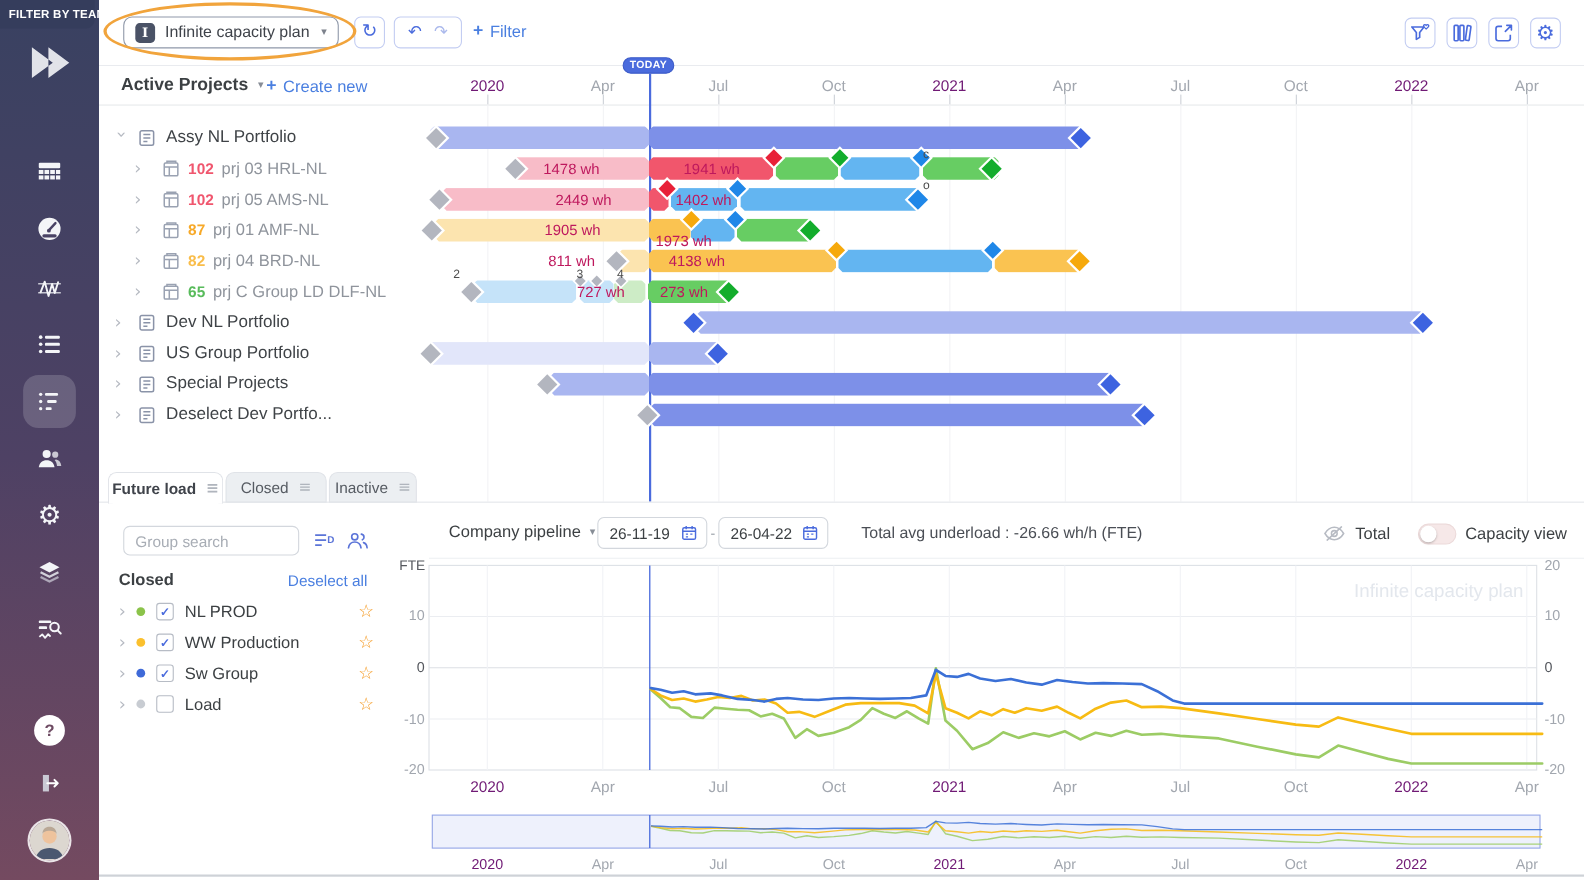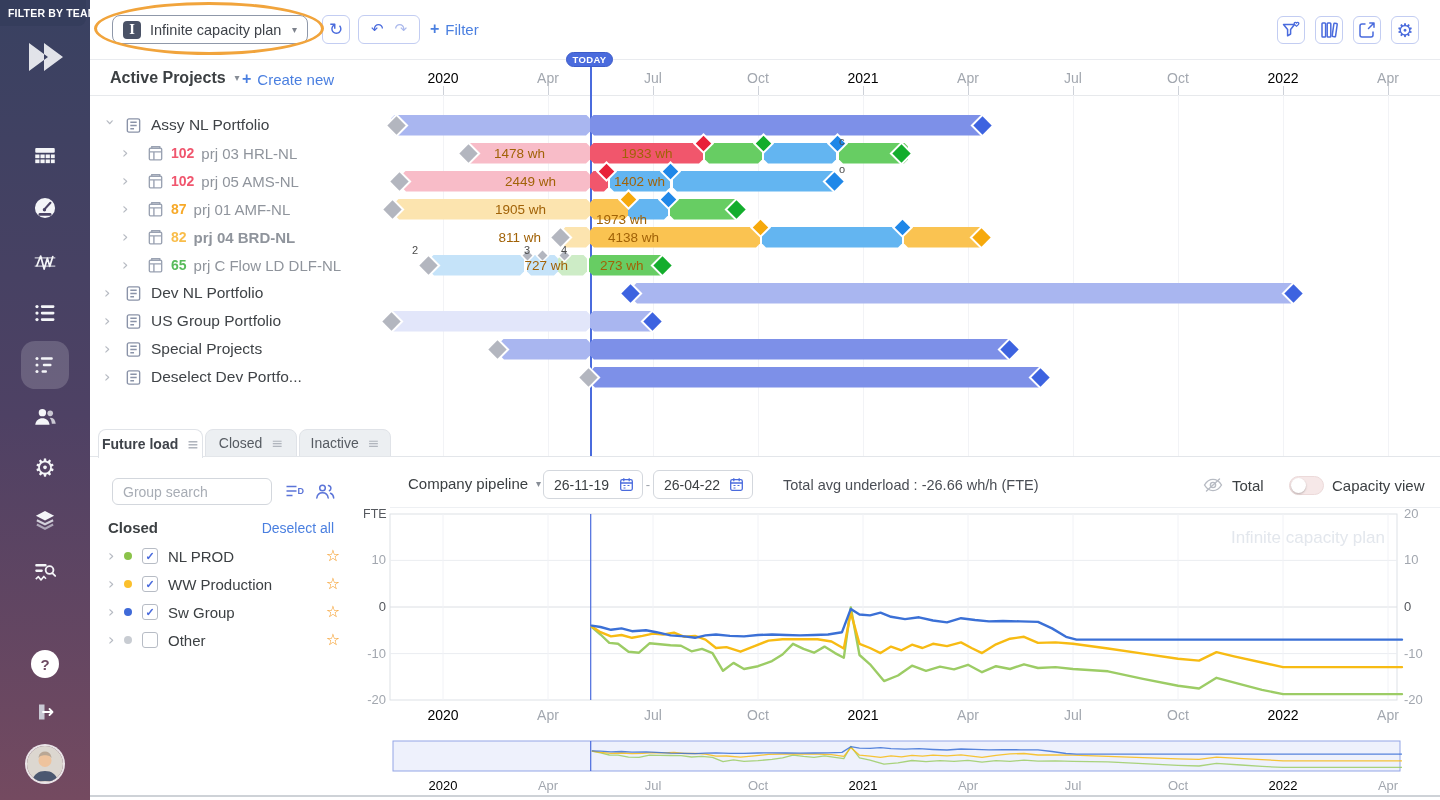--- a/index.html
+++ b/index.html
@@ -4,24 +4,24 @@
 <style>
   *{box-sizing:border-box}
   html,body{margin:0;padding:0}
   body{font-family:"Liberation Sans",sans-serif;background:#fff}
   #app{position:relative;width:1440px;height:800px;background:#fff;overflow:hidden}
   .abs{position:absolute}
   .g{font-family:"DejaVu Sans",sans-serif;line-height:1}
   .btn{border:1px solid #c3cdf2;border-radius:6px;background:#fff;display:flex;align-items:center;justify-content:center}
   .bar{position:absolute;height:21px;z-index:2;clip-path:polygon(4px 0,calc(100% - 4px) 0,100% 4px,100% calc(100% - 4px),calc(100% - 4px) 100%,4px 100%,0 calc(100% - 4px),0 4px)}
   .dia{position:absolute;transform:rotate(45deg);z-index:3;box-shadow:0 0 0 2px #fff}
-  .blabel{position:absolute;z-index:4;font-size:13.5px;color:#a16207;height:17px;line-height:17px;white-space:nowrap}
+  .blabel{position:absolute;z-index:4;font-size:13.5px;color:#be185d;height:17px;line-height:17px;white-space:nowrap}
   .note{position:absolute;z-index:4;font-size:11px;color:#4c4c4c}
   .ticklabel{position:absolute;font-size:14px;color:#a2a7af;transform:translateX(-50%);white-space:nowrap}
-  .ticklabel.yr{color:#000000}
+  .ticklabel.yr{color:#701a75}
   .chev{color:#b6bac2;font-size:16px;line-height:1;display:inline-block;width:12px;transform-origin:center}
   .chev.down{transform:rotate(90deg)}
   .checkbox{width:16px;height:16px;border:1px solid #b7bcc5;border-radius:3px;background:#fff;display:flex;align-items:center;justify-content:center;font-size:11px;font-weight:bold;color:#4a6bdd}
   .tab{position:absolute;top:429px;height:28px;border:1px solid #e0e3e8;border-radius:8px 8px 0 0;display:flex;align-items:center;justify-content:center;gap:9px;font-size:14px;background:#eceff2;color:#565b62;cursor:pointer}
   .tab.active{background:#fff;border-bottom:0;height:29px;z-index:3;font-weight:bold;color:#3f434a}
   input::placeholder{color:#a8adb5}
 </style>
 </head>
 <body>
 
@@ -205,33 +205,33 @@
       <div style="position: absolute; left: 96px; top: 224px; height: 26px; display: flex; align-items: center; cursor: pointer; z-index: 1;">
         <span class="chev g" style="margin-left:26px">›</span>
         <span style="margin-left:13px;display:flex">
           <svg width="17" height="17" viewBox="0 0 16 16" fill="none" stroke="#9aa2b2" stroke-width="1.3">
             <path d="M4.5 3V1.6h7.5V3"></path>
             <rect x="2.2" y="3" width="11.6" height="11" rx="1"></rect>
             <path d="M2.2 6.5h11.6M6.5 6.5V14"></path>
           </svg>
         </span>
         <span style="margin-left:7px;font-size:14px;font-weight:bold;color:#f9bd4a">82</span>
-        <span style="margin-left:7px;font-size:15px;color:#8f949c;font-weight:700;white-space:nowrap">prj 04 BRD-NL</span>
+        <span style="margin-left:7px;font-size:15px;color:#8f949c;font-weight:400;white-space:nowrap">prj 04 BRD-NL</span>
       </div>
       <div style="position: absolute; left: 96px; top: 252px; height: 26px; display: flex; align-items: center; cursor: pointer; z-index: 1;">
         <span class="chev g" style="margin-left:26px">›</span>
         <span style="margin-left:13px;display:flex">
           <svg width="17" height="17" viewBox="0 0 16 16" fill="none" stroke="#9aa2b2" stroke-width="1.3">
             <path d="M4.5 3V1.6h7.5V3"></path>
             <rect x="2.2" y="3" width="11.6" height="11" rx="1"></rect>
             <path d="M2.2 6.5h11.6M6.5 6.5V14"></path>
           </svg>
         </span>
         <span style="margin-left:7px;font-size:14px;font-weight:bold;color:#58bb5b">65</span>
-        <span style="margin-left:7px;font-size:15px;color:#8f949c;font-weight:400;white-space:nowrap">prj C Flow LD DLF-NL</span>
+        <span style="margin-left:7px;font-size:15px;color:#8f949c;font-weight:400;white-space:nowrap">prj C Group LD DLF-NL</span>
       </div>
       <div style="position: absolute; left: 96px; top: 280px; height: 26px; display: flex; align-items: center; cursor: pointer; z-index: 1;">
         <span class="chev g" style="margin-left:8px">›</span>
         <span style="margin-left:9px;display:flex">
           <svg width="17" height="17" viewBox="0 0 16 16" fill="none" stroke="#8a93a8" stroke-width="1.3">
             <rect x="2.2" y="1.8" width="11.6" height="12.4" rx="1.5"></rect>
             <path d="M5 5h6M5 8h6M5 11h3.5"></path>
           </svg>
         </span>
         <span style="margin-left:9px;font-size:15.5px;color:#3f4347;font-weight:500;white-space:nowrap">Dev NL Portfolio</span>
@@ -276,21 +276,21 @@
       <div class="bar" style="position: absolute; left: 590px; top: 142.5px; width: 113px; background: rgb(241, 86, 108); cursor: pointer;"></div>
       <div class="bar" style="position: absolute; left: 705px; top: 142.5px; width: 57px; background: rgb(103, 205, 99); cursor: pointer;"></div>
       <div class="bar" style="position: absolute; left: 764px; top: 142.5px; width: 72px; background: rgb(99, 181, 241); cursor: pointer;"></div>
       <div class="bar" style="position: absolute; left: 839px; top: 142.5px; width: 69px; background: rgb(103, 205, 99); cursor: pointer;"></div>
       <div class="dia" style="position: absolute; left: 461.5px; top: 146.5px; width: 13px; height: 13px; background: rgb(179, 182, 191); cursor: pointer;"></div>
       <div class="dia" style="position: absolute; left: 697.5px; top: 137.5px; width: 11px; height: 11px; background: rgb(232, 33, 56); cursor: pointer;"></div>
       <div class="dia" style="position: absolute; left: 757.5px; top: 137.5px; width: 11px; height: 11px; background: rgb(19, 173, 44); cursor: pointer;"></div>
       <div class="dia" style="position: absolute; left: 831.5px; top: 137.5px; width: 11px; height: 11px; background: rgb(31, 135, 232); cursor: pointer;"></div>
       <div class="dia" style="position: absolute; left: 894.5px; top: 146.5px; width: 13px; height: 13px; background: rgb(19, 173, 44); cursor: pointer;"></div>
       <div class="blabel" style="position: absolute; top: 145px; left: 435px; width: 110px; text-align: right;">1478 wh</div>
-      <div class="blabel" style="position: absolute; top: 145px; left: 592px; width: 110px; text-align: center;">1933 wh</div>
+      <div class="blabel" style="position: absolute; top: 145px; left: 592px; width: 110px; text-align: center;">1941 wh</div>
       <div class="note" style="position: absolute; left: 839px; top: 135px;">c</div>
       <div class="bar" style="position: absolute; left: 402px; top: 170.5px; width: 188px; background: rgb(248, 188, 200); cursor: pointer;"></div>
       <div class="bar" style="position: absolute; left: 590px; top: 170.5px; width: 18px; background: rgb(241, 86, 108); cursor: pointer;"></div>
       <div class="bar" style="position: absolute; left: 610px; top: 170.5px; width: 60px; background: rgb(99, 181, 241); cursor: pointer;"></div>
       <div class="bar" style="position: absolute; left: 673px; top: 170.5px; width: 165px; background: rgb(99, 181, 241); cursor: pointer;"></div>
       <div class="dia" style="position: absolute; left: 392.5px; top: 174.5px; width: 13px; height: 13px; background: rgb(179, 182, 191); cursor: pointer;"></div>
       <div class="dia" style="position: absolute; left: 600.5px; top: 165.5px; width: 11px; height: 11px; background: rgb(232, 33, 56); cursor: pointer;"></div>
       <div class="dia" style="position: absolute; left: 664.5px; top: 165.5px; width: 11px; height: 11px; background: rgb(31, 135, 232); cursor: pointer;"></div>
       <div class="dia" style="position: absolute; left: 827.5px; top: 174.5px; width: 13px; height: 13px; background: rgb(31, 135, 232); cursor: pointer;"></div>
       <div class="blabel" style="position: absolute; top: 173px; left: 446px; width: 110px; text-align: right;">2449 wh</div>
@@ -348,21 +348,21 @@
 
   <div class="abs" style="left:90px;top:456px;width:1350px;height:1px;background:#e3e6ea;z-index:2"></div>
   <div class="tab active" style="left:98px;width:105px">
     <span>Future load</span>
     <span class="g" style="color:#b0b5bd;font-size:14px">≡</span>
   </div>
   <div class="tab" style="left:205px;width:92px">
     <span>Closed</span>
     <span class="g" style="color:#b0b5bd;font-size:14px">≡</span>
   </div>
-  <div class="tab" style="left:299px;width:92px">
+  <div class="tab" style="left:299px;width:80px">
     <span>Inactive</span>
     <span class="g" style="color:#b0b5bd;font-size:14px">≡</span>
   </div>
 
   <input class="abs" style="left: 112px; top: 478px; width: 160px; height: 27px; border: 1px solid rgb(211, 215, 221); border-radius: 6px; padding: 0px 10px; font-size: 14px; color: rgb(60, 64, 67); outline: none; font-family: &quot;Liberation Sans&quot;, sans-serif;" placeholder="Group search">
   <div class="abs" style="left:285px;top:483px;cursor:pointer"><svg width="19" height="17" viewBox="0 0 19 17" fill="none" stroke="#5b74d8" stroke-width="1.6">
         <path d="M1.5 3.5h10M1.5 8h10M1.5 12.5h6"></path>
         <text x="12.5" y="10.5" font-size="9" font-weight="bold" fill="#5b74d8" stroke="none" font-family="Liberation Sans,sans-serif">D</text>
       </svg></div>
   <div class="abs" style="left:315px;top:483px;cursor:pointer"><svg width="20" height="17" viewBox="0 0 20 17" fill="none" stroke="#5b74d8" stroke-width="1.5">
@@ -392,21 +392,21 @@
         <span class="chev g">›</span>
         <span style="width:8px;height:8px;border-radius:50%;background:#3f6ad8;margin-left:4px;flex:none"></span>
         <span class="checkbox" style="margin-left:10px;flex:none">✓</span>
         <span style="margin-left:10px;font-size:15px;color:#3c4043;white-space:nowrap">Sw Group</span>
         <span class="g" style="margin-left:auto;color:#f59a23;font-size:16px">☆</span>
       </div>
       <div style="position: absolute; left: 108px; top: 628px; height: 24px; width: 232px; display: flex; align-items: center; cursor: pointer;">
         <span class="chev g">›</span>
         <span style="width:8px;height:8px;border-radius:50%;background:#c8ccd2;margin-left:4px;flex:none"></span>
         <span class="checkbox" style="margin-left:10px;flex:none"></span>
-        <span style="margin-left:10px;font-size:15px;color:#3c4043;white-space:nowrap">Other</span>
+        <span style="margin-left:10px;font-size:15px;color:#3c4043;white-space:nowrap">Load</span>
         <span class="g" style="margin-left:auto;color:#f59a23;font-size:16px">☆</span>
       </div>
     </div>
 
   <div class="abs" style="left:408px;top:475px;display:flex;align-items:center;gap:8px;cursor:pointer">
     <span style="font-size:15px;color:#3c4043">Company pipeline</span>
     <span class="g" style="font-size:10px;color:#878d96">▾</span>
   </div>
   <div class="abs" style="left:543px;top:470px;width:100px;height:29px;border:1px solid #d3d7dd;border-radius:6px;background:#fff;display:flex;align-items:center;justify-content:space-between;padding:0 8px 0 10px;font-size:14px;color:#3c4043;cursor:pointer">
     <span>26-11-19</span>

